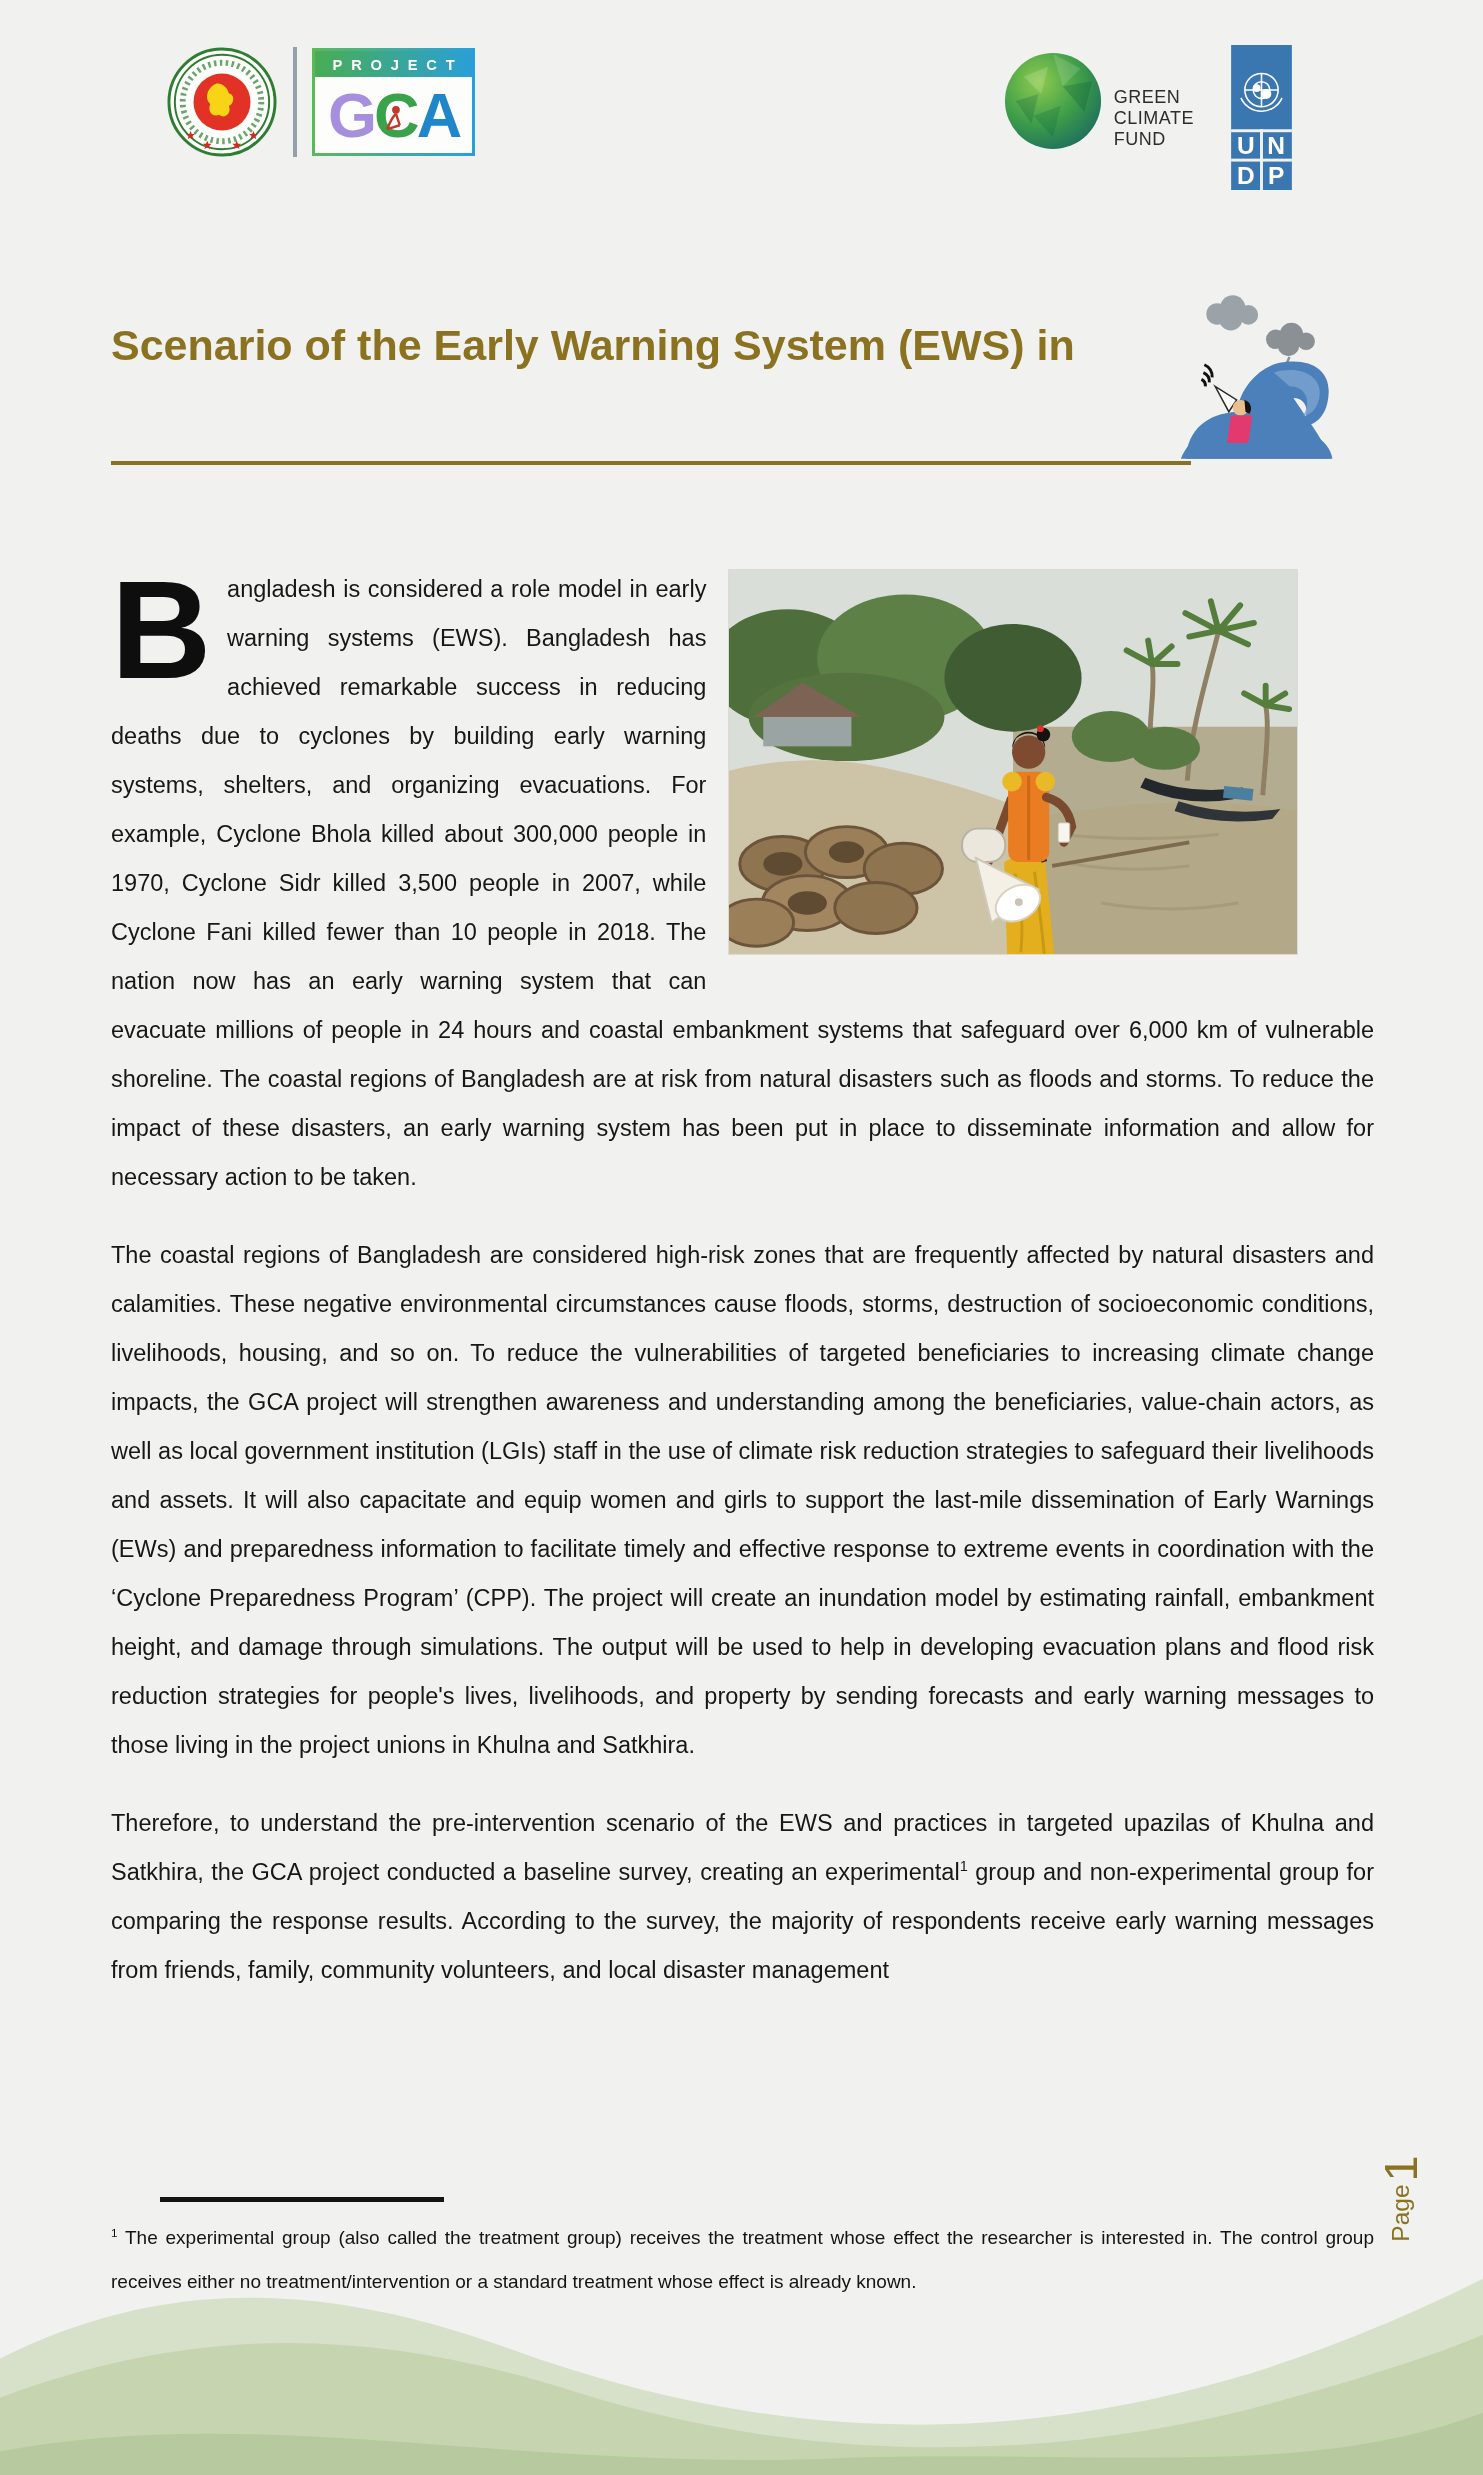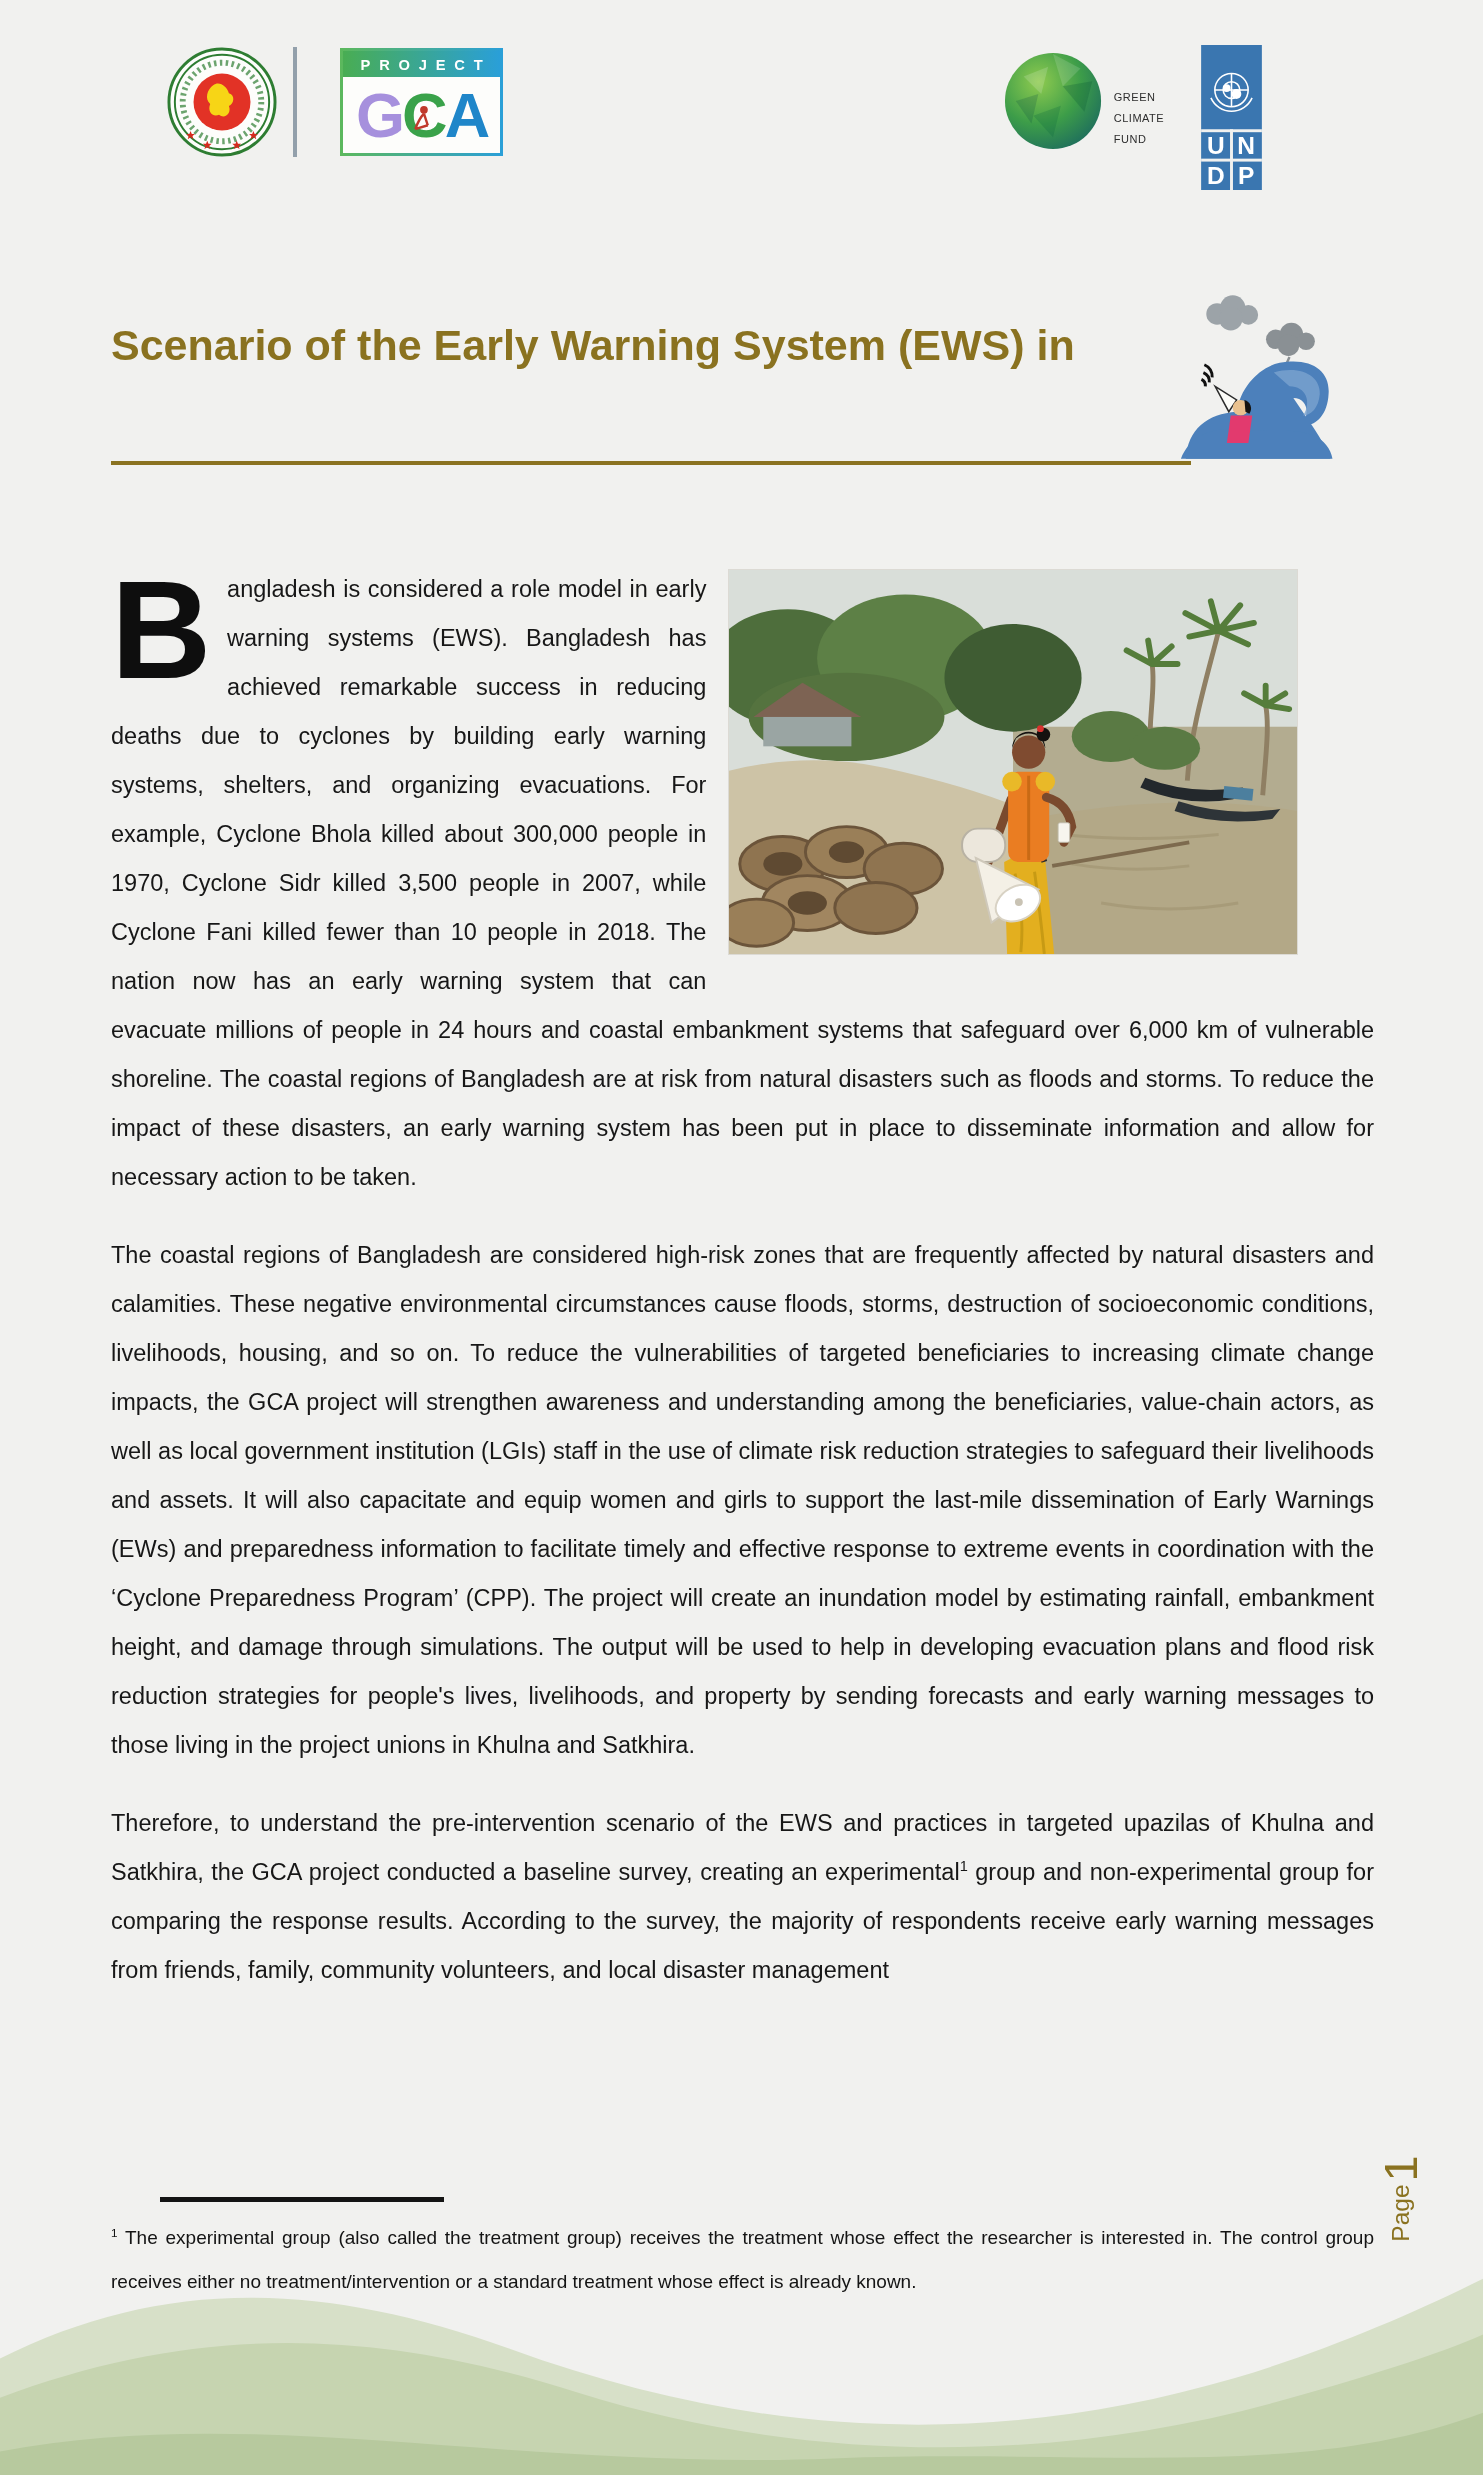--- a/index.html
+++ b/index.html
@@ -4,31 +4,31 @@
 <style>
   html,body{margin:0;padding:0;background:#e8e8e6;}
   .page{
     position:relative;width:1484px;height:2476px;margin:0 auto;
     background:#f1f1ef;overflow:hidden;
     font-family:"Liberation Sans", sans-serif;color:#171717;
   }
   
   .logos-left{position:absolute;left:167px;top:47px;display:flex;align-items:center;gap:15.7px;}
   .logo-divider{width:3.9px;height:110px;background:#93a0ab;}
-  .gca-frame{background:linear-gradient(90deg,#5cb85c,#2a9fd8);padding:2.9px;margin-left:28px;}
+  .gca-frame{background:linear-gradient(90deg,#5cb85c,#2a9fd8);padding:2.9px;}
   .gca-inner{background:#fdfdfb;width:157px;}
   .gca-band{background:linear-gradient(90deg,#49ad53,#2a9fd8);color:#fff;font-size:14.7px;
     font-weight:bold;letter-spacing:8.8px;text-indent:8.8px;text-align:center;padding:5.9px 0 3.9px;}
   .gca-letters{display:flex;justify-content:center;align-items:center;height:76px;
     font-size:63px;font-weight:bold;letter-spacing:-2.9px;position:relative;}
   .gca-g{color:#a690dd}.gca-c{color:#3aa24a}.gca-a{color:#1f86c9}
   .gca-figure{position:absolute;left:50%;top:27.4px;transform:translateX(-13.7px);}
   .logos-right{position:absolute;left:1004px;top:45px;display:flex;align-items:flex-start;gap:37px;}
   .gcf{display:flex;align-items:flex-end;gap:9.8px;}
-  .gcf-text{font-size:11px;line-height:20.6px;color:#2d2d2d;font-weight:500;letter-spacing:0.5px;padding-bottom:3.9px;}
+  .gcf-text{font-size:18px;line-height:20.6px;color:#2d2d2d;font-weight:500;letter-spacing:0.5px;padding-bottom:3.9px;}
   
   .title-wrap{position:absolute;left:111px;top:304px;width:1078px;text-align:left;
     color:#8a7220;font-size:43px;line-height:82px;font-weight:700;}
   .title-rule{position:absolute;left:111px;top:461px;width:1080px;height:3.9px;background:#8a7220;}
   .storm-icon{position:absolute;left:1176px;top:292px;}
   
   .content{position:absolute;left:111px;top:565px;width:1263px;
     font-size:23.5px;line-height:49px;text-align:justify;color:#171717;z-index:2;}
   .para{margin:0 0 29px 0;}
   .dropcap{float:left;font-size:139px;line-height:129px;height:145px;

